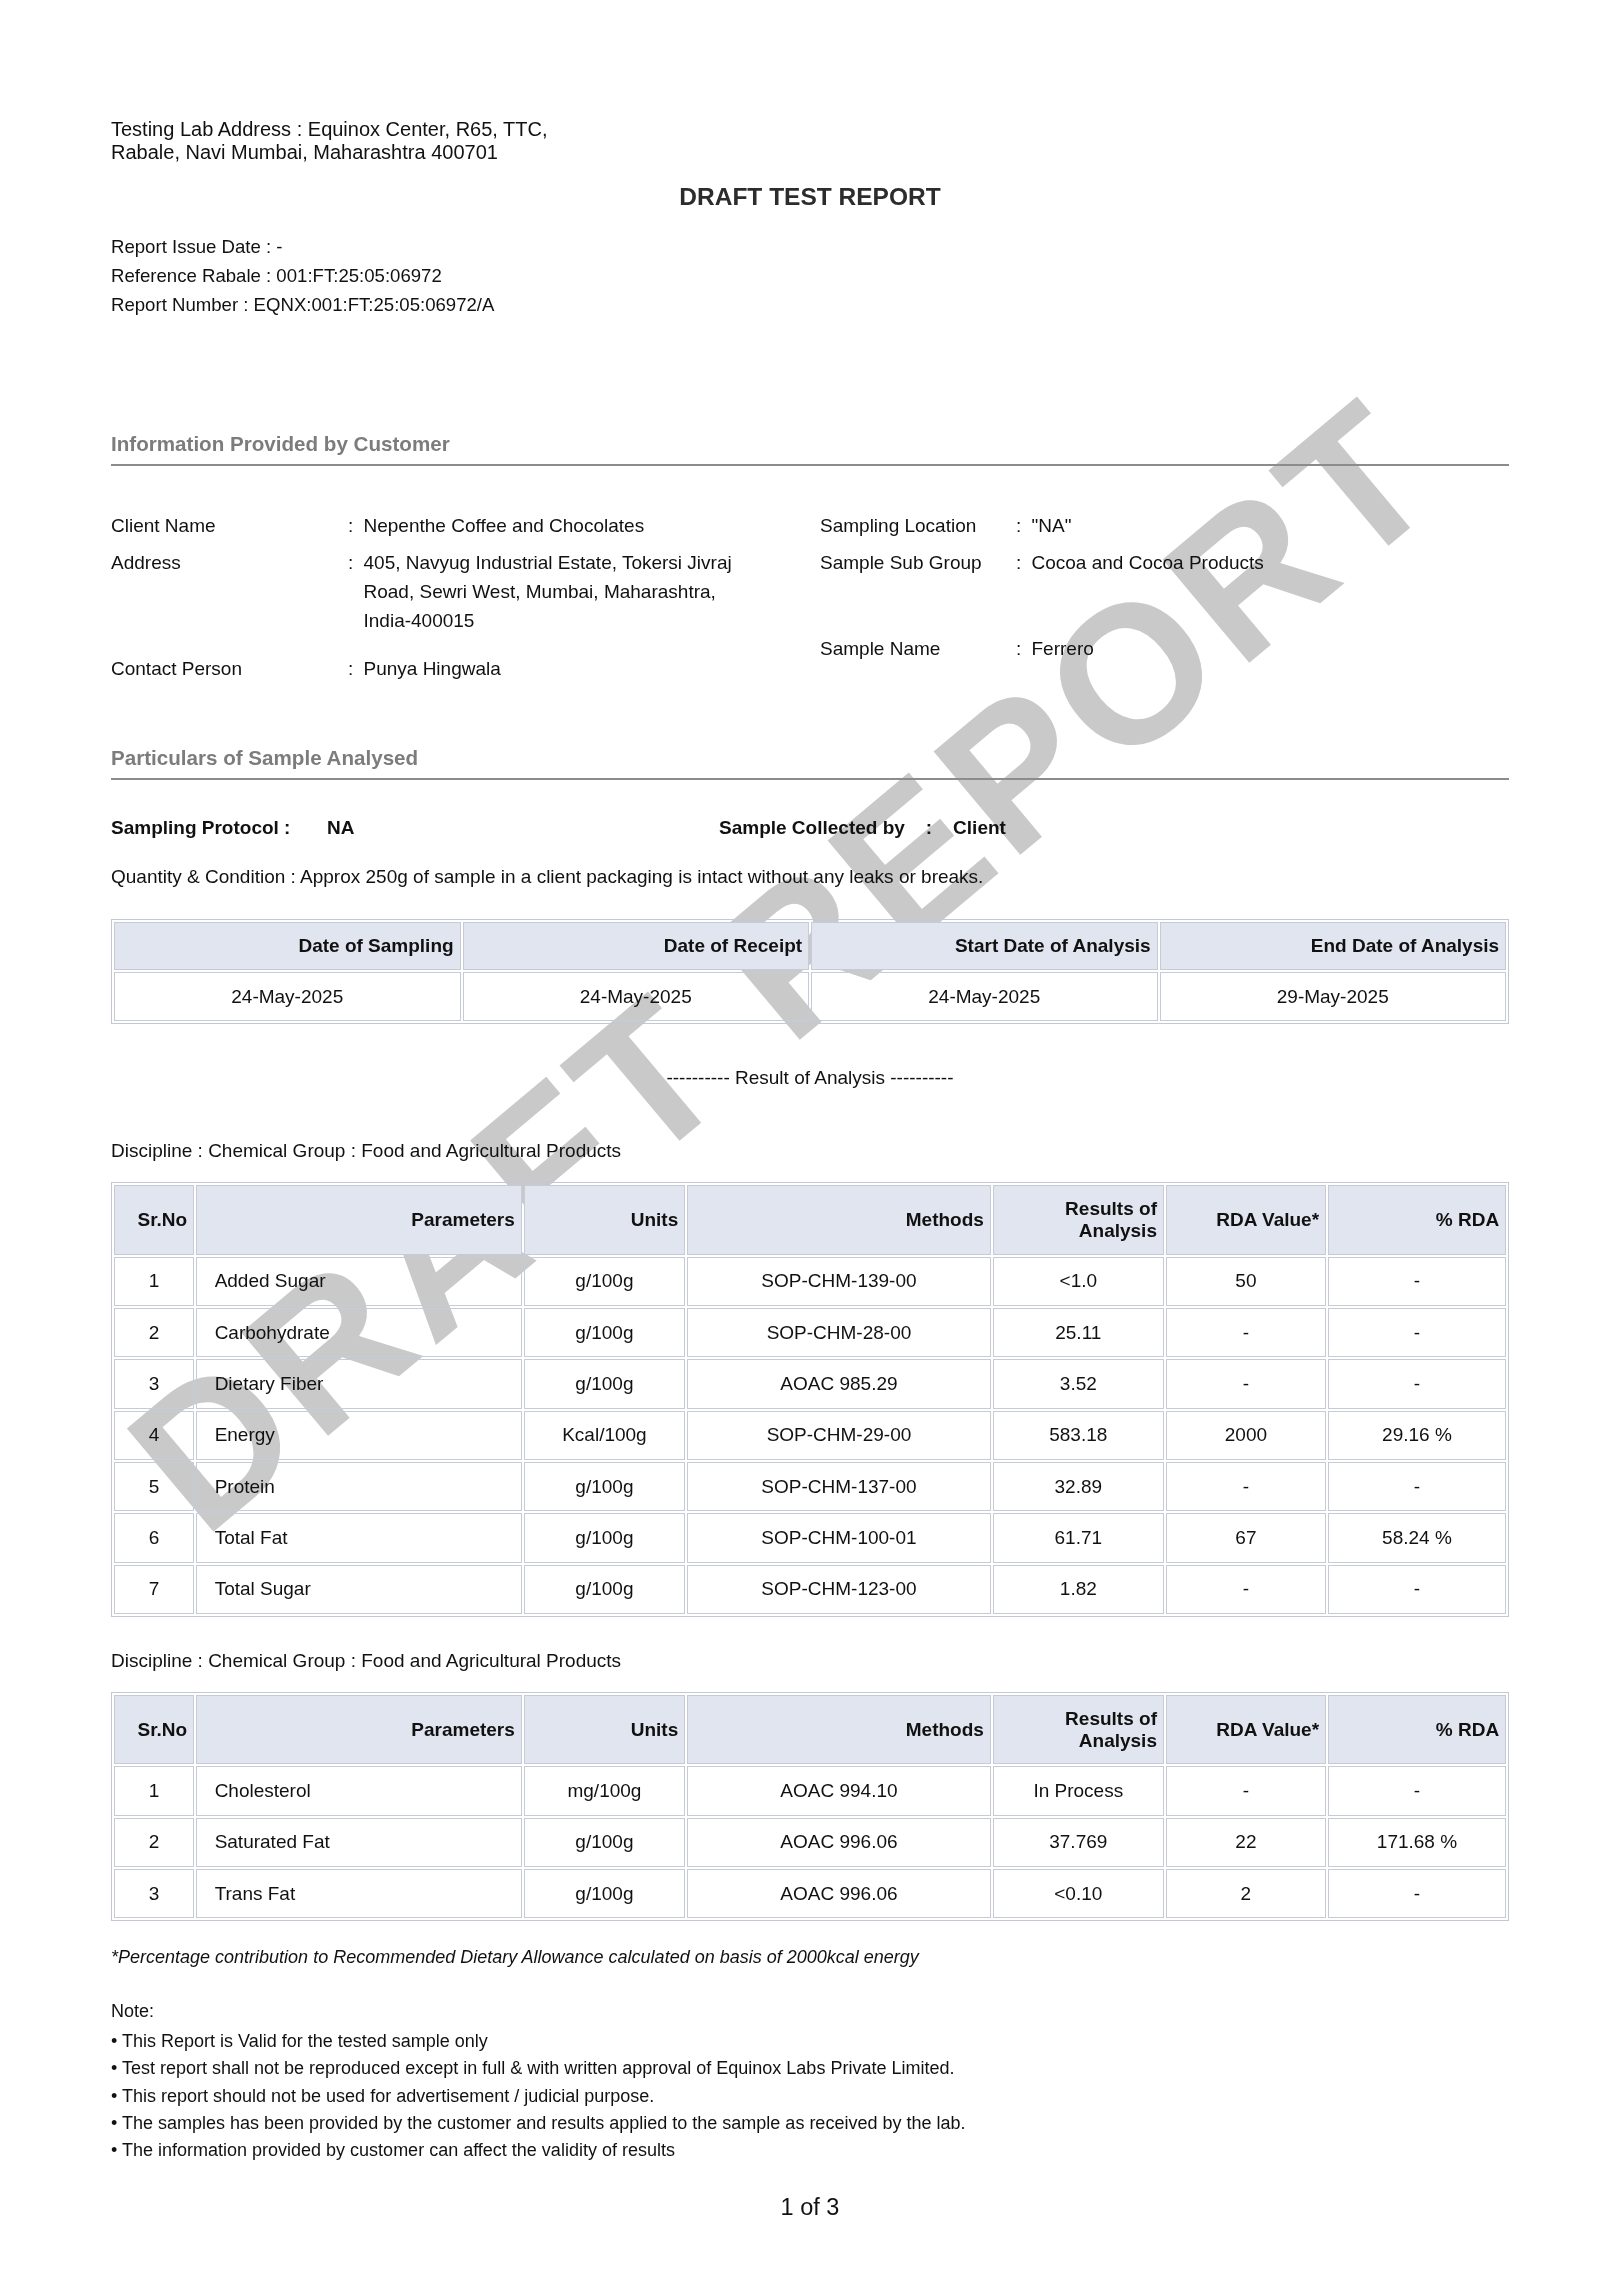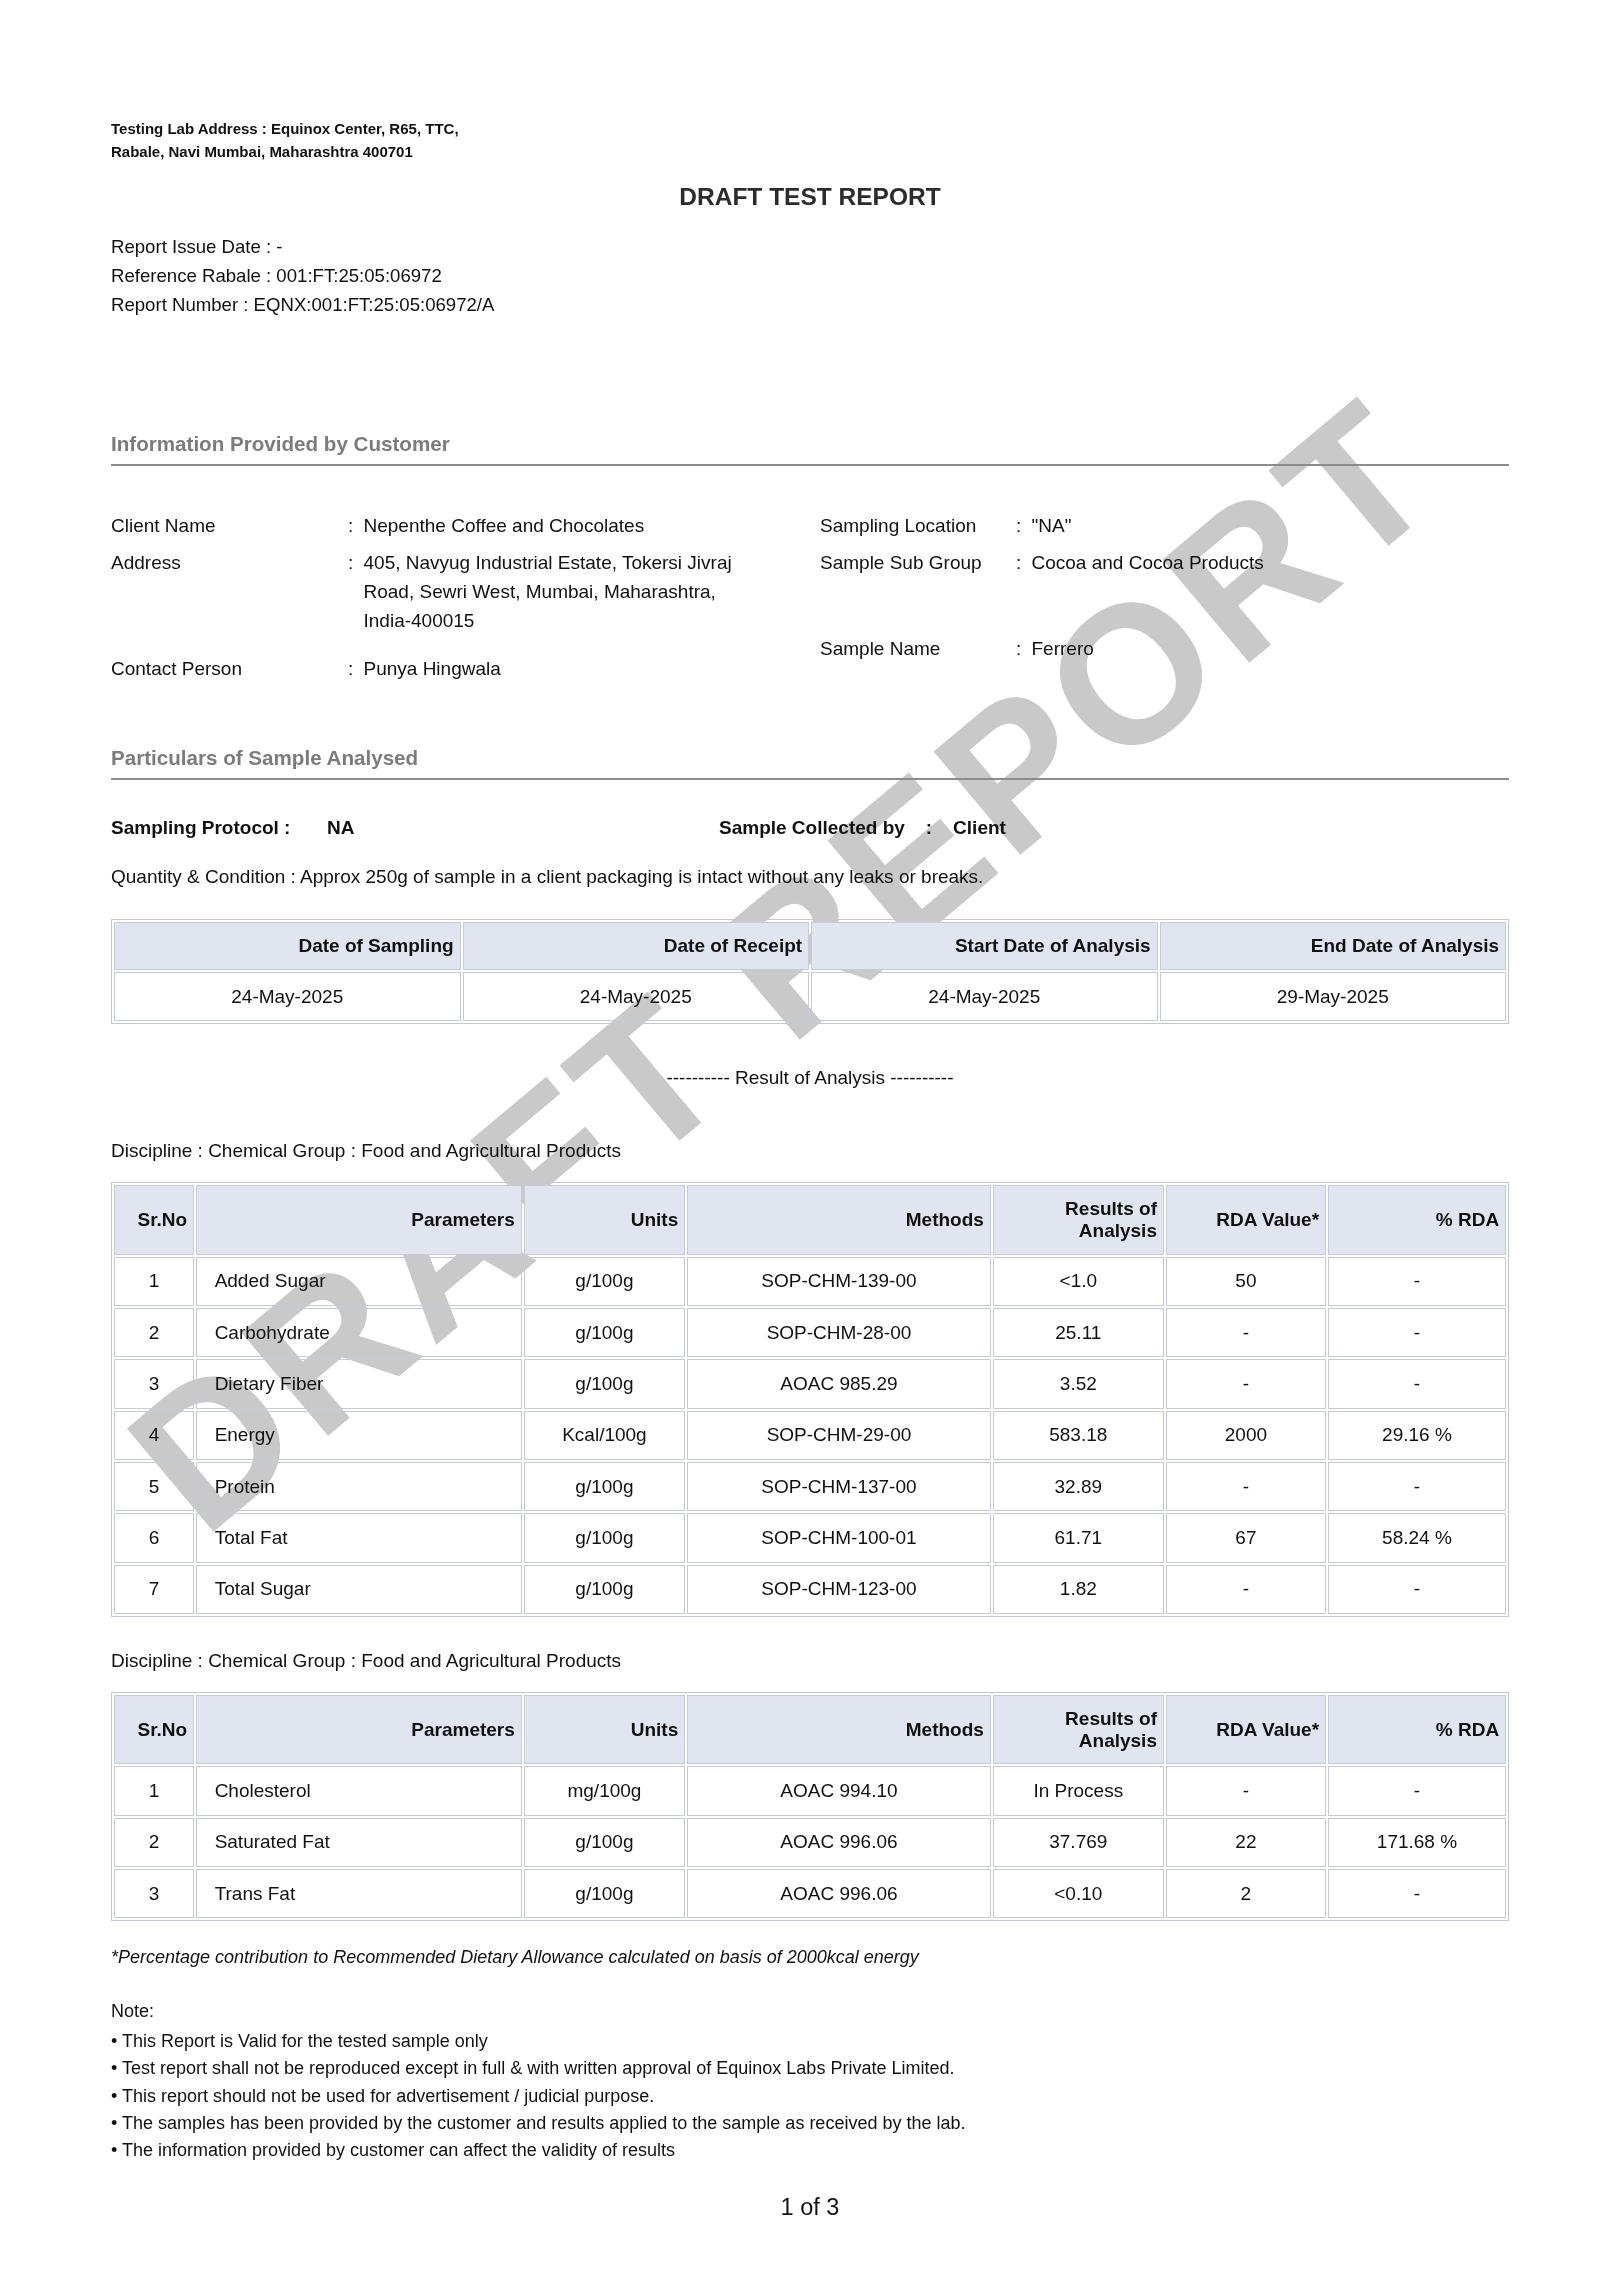--- a/index.html
+++ b/index.html
@@ -23,21 +23,21 @@
     font-weight: bold;
     letter-spacing: 7.8px;
     white-space: nowrap;
     color: var(--color-watermark, #c9c9c9);
     z-index: 0;
     user-select: none;
     pointer-events: none;
   }
   .content { position: relative; z-index: 1; }
 
-  .lab-address { font-size: 15px; line-height: 22.5px; font-weight: bold; }
+  .lab-address { font-size: 20px; line-height: 22.5px; }
   .doc-title { text-align: center; font-size: 24.5px; font-weight: bold; color:#2c2c2c; margin-top: 19.6px; }
   .meta { margin-top: 21.6px; font-size: 18.6px; line-height: 29px; }
 
   .section-heading {
     margin-top: 113px;
     font-size: 20.6px;
     font-weight: bold;
     color: var(--color-section-heading, #7c7c7c);
     padding-bottom: 7.8px;
     border-bottom: 2px solid #8c8c8c;

